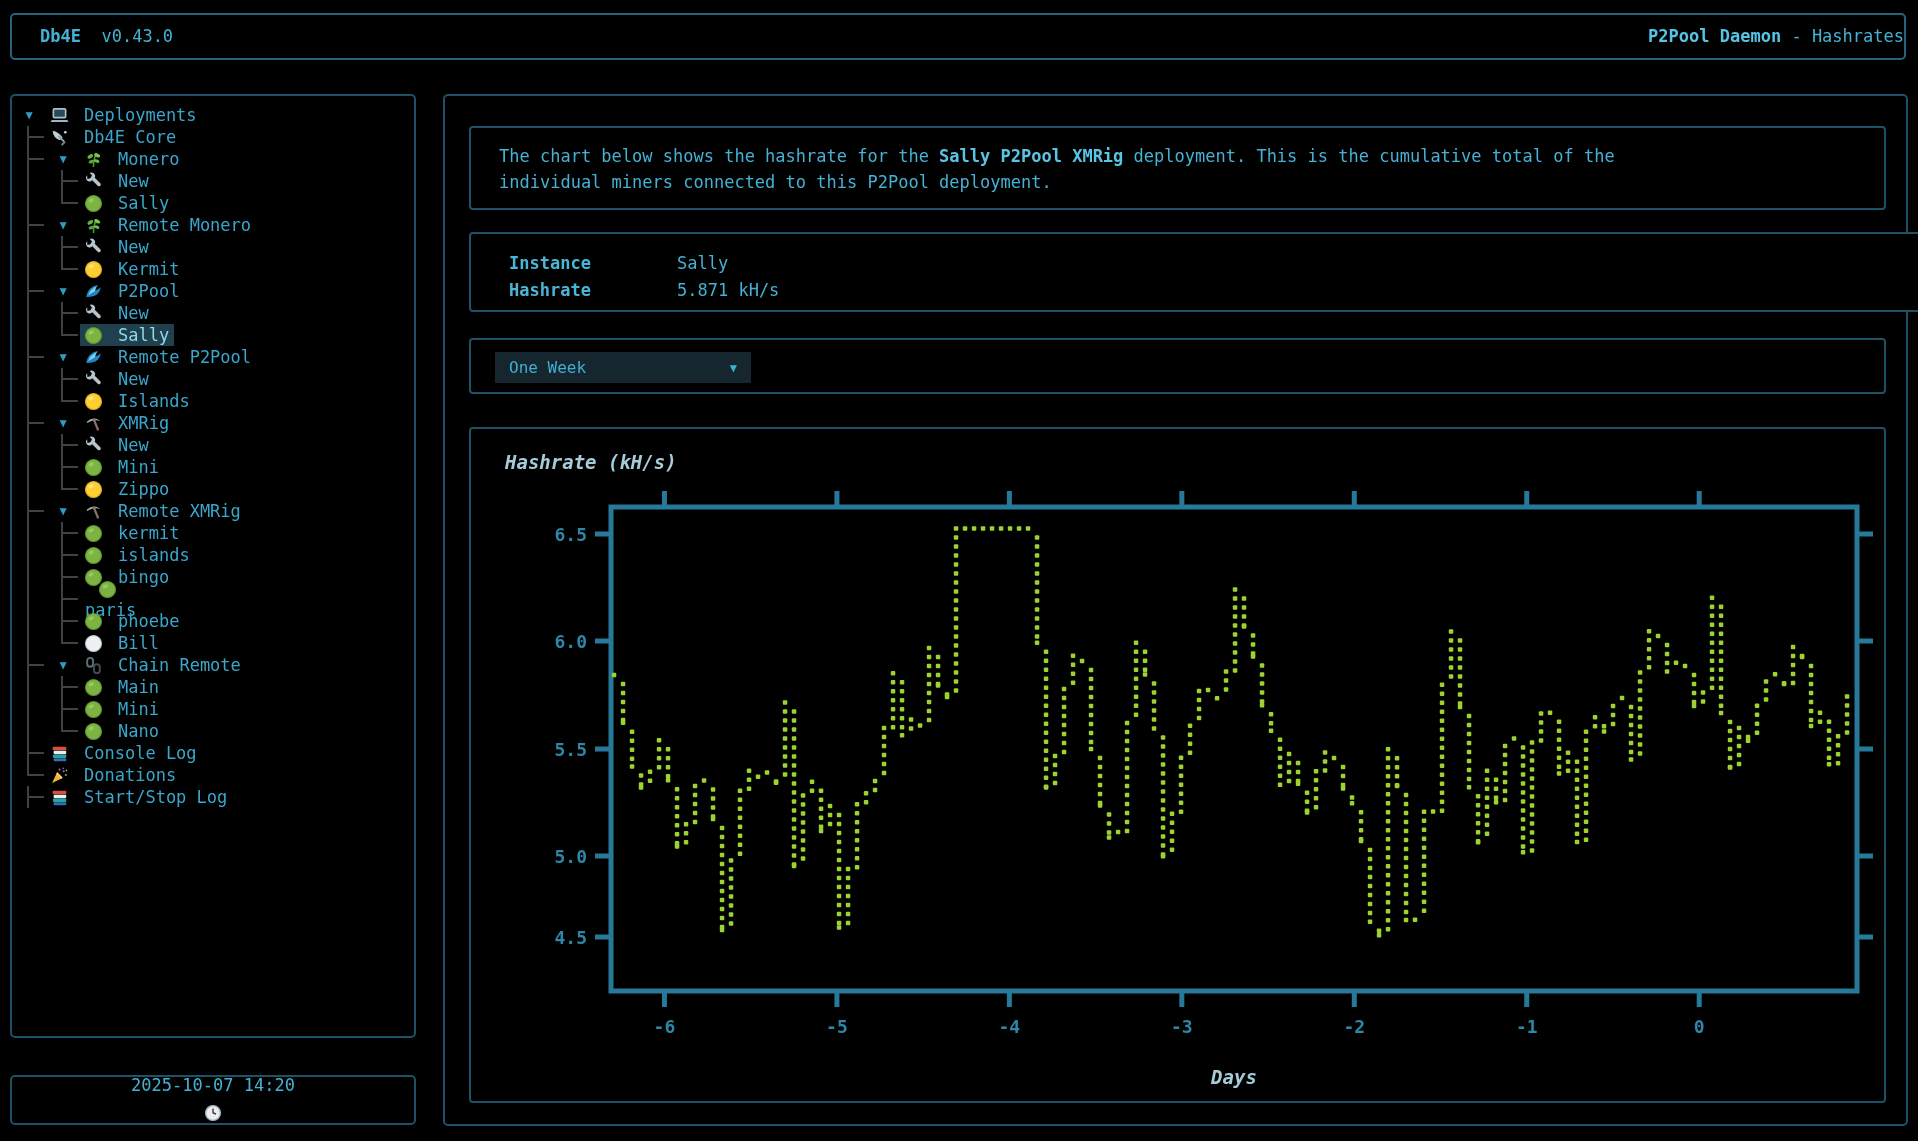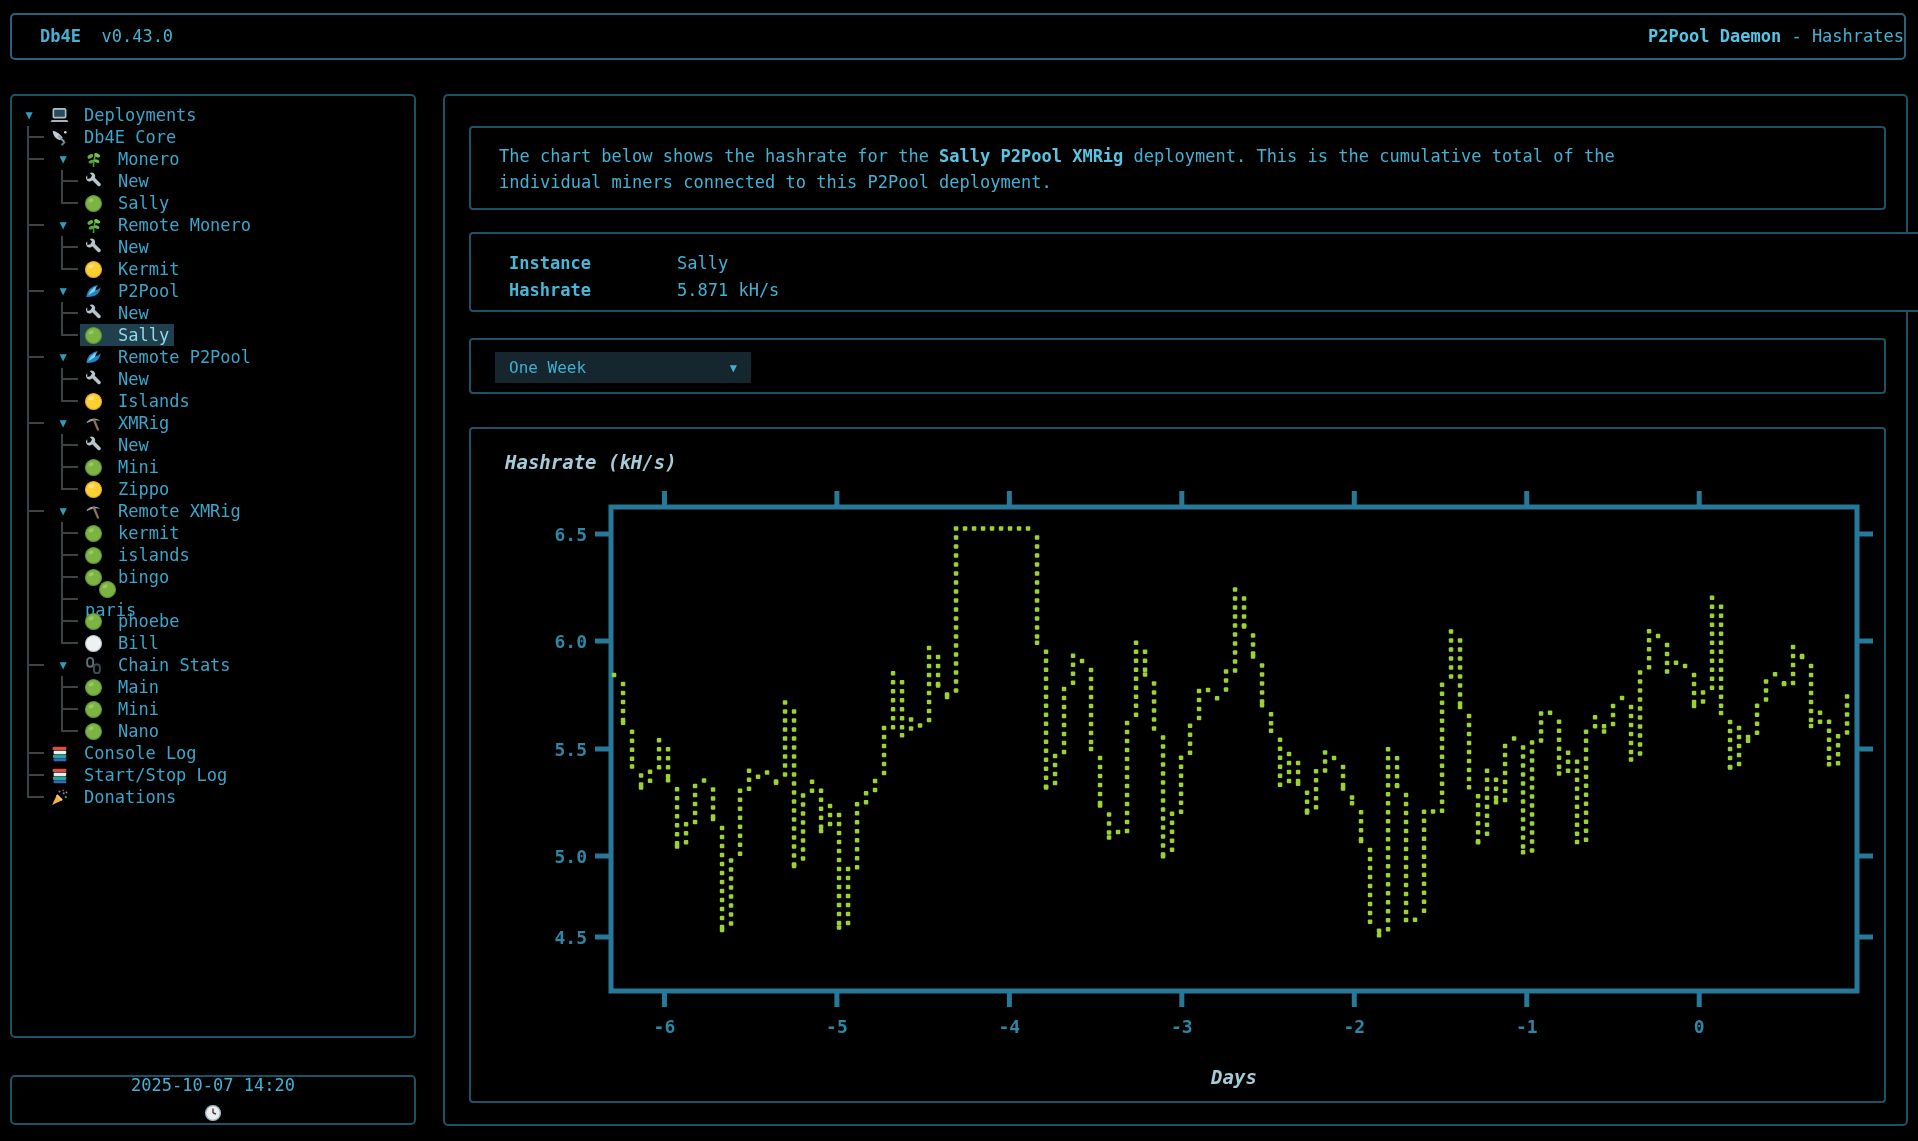--- a/index.html
+++ b/index.html
@@ -386,21 +386,21 @@
     <div class="trow">
       <span class="cell conn"></span>
       <span class="cell arrow">▼</span>
       <span class="selwrap" style="display: flex; align-items: center;">
         <span class="ticon">
           <svg viewBox="0 0 18 18">
             <rect x="3" y="1.8" width="5.6" height="8.4" rx="2.8" fill="none" stroke="#5f7078" stroke-width="1.8"></rect>
             <rect x="9.4" y="7.8" width="5.6" height="8.4" rx="2.8" fill="none" stroke="#3e4d54" stroke-width="1.8"></rect>
           </svg>
         </span>
-        <span class="tlabel">Chain Stats</span>
+        <span class="tlabel">Chain Remote</span>
       </span>
     </div>
     <div class="trow">
       <span class="cell guide"></span>
       <span class="cell conn"></span>
       <span class="selwrap" style="display: flex; align-items: center;">
         <span class="ticon">
           <svg viewBox="0 0 18 18">
             <circle cx="9" cy="9" r="7.6" fill="#7cb342" stroke="#5e9133" stroke-width="1"></circle>
             <ellipse cx="6.8" cy="6" rx="2.6" ry="1.7" fill="#97ca60" transform="rotate(-25 6.8 6)"></ellipse>
@@ -440,51 +440,51 @@
       <span class="selwrap" style="display: flex; align-items: center;">
         <span class="ticon">
           <svg viewBox="0 0 18 18">
             <rect x="2.5" y="2.5" width="13" height="3.4" rx="1" fill="#d94f3d"></rect>
             <rect x="3.4" y="6.4" width="12" height="3.2" rx="1" fill="#e8eef0"></rect>
             <rect x="2.8" y="10" width="12.6" height="3.2" rx="1" fill="#2aa3a0"></rect>
             <rect x="3.4" y="13.4" width="12" height="3" rx="1" fill="#2f6fb2"></rect>
           </svg>
         </span>
         <span class="tlabel">Console Log</span>
-      </span>
-    </div>
-    <div class="trow">
-      <span class="cell conn"></span>
-      <span class="selwrap" style="display: flex; align-items: center;">
-        <span class="ticon">
-          <svg viewBox="0 0 18 18">
-            <rect x="2.5" y="2.5" width="13" height="3.4" rx="1" fill="#d94f3d"></rect>
-            <rect x="3.4" y="6.4" width="12" height="3.2" rx="1" fill="#e8eef0"></rect>
-            <rect x="2.8" y="10" width="12.6" height="3.2" rx="1" fill="#2aa3a0"></rect>
-            <rect x="3.4" y="13.4" width="12" height="3" rx="1" fill="#2f6fb2"></rect>
-          </svg>
-        </span>
-        <span class="tlabel">Start/Stop Log</span>
       </span>
     </div>
     <div class="trow">
       <span class="cell conn last"></span>
       <span class="selwrap" style="display: flex; align-items: center;">
         <span class="ticon">
           <svg viewBox="0 0 18 18">
             <path d="M2 16 L6.5 6.5 L11.5 11.5 Z" fill="#f4b33c"></path>
             <path d="M6.5 6.5 L11.5 11.5" stroke="#f9d976" stroke-width="1.4"></path>
             <circle cx="9" cy="3.4" r="1" fill="#e5533f"></circle>
             <circle cx="13" cy="5" r="1" fill="#3f8fd2"></circle>
             <circle cx="15" cy="8.6" r="1" fill="#58b347"></circle>
             <circle cx="12.6" cy="2.2" r="0.8" fill="#8e5bb8"></circle>
             <circle cx="15.6" cy="4.2" r="0.8" fill="#e99c32"></circle>
           </svg>
         </span>
         <span class="tlabel">Donations</span>
+      </span>
+    </div>
+    <div class="trow">
+      <span class="cell conn"></span>
+      <span class="selwrap" style="display: flex; align-items: center;">
+        <span class="ticon">
+          <svg viewBox="0 0 18 18">
+            <rect x="2.5" y="2.5" width="13" height="3.4" rx="1" fill="#d94f3d"></rect>
+            <rect x="3.4" y="6.4" width="12" height="3.2" rx="1" fill="#e8eef0"></rect>
+            <rect x="2.8" y="10" width="12.6" height="3.2" rx="1" fill="#2aa3a0"></rect>
+            <rect x="3.4" y="13.4" width="12" height="3" rx="1" fill="#2f6fb2"></rect>
+          </svg>
+        </span>
+        <span class="tlabel">Start/Stop Log</span>
       </span>
     </div>
   </div>
 
 <div class="panel" id="clockpanel">
   <span>2025-10-07 14:20</span>
   <span id="clock-icon-slot"><svg viewBox="0 0 18 18">
         <circle cx="9" cy="9" r="7.4" fill="#e9eef0" stroke="#9fb1ba" stroke-width="1.4"></circle>
         <line x1="9" y1="9" x2="9" y2="4.6" stroke="#54342c" stroke-width="1.4"></line>
         <line x1="9" y1="9" x2="12" y2="10" stroke="#54342c" stroke-width="1.4"></line>

